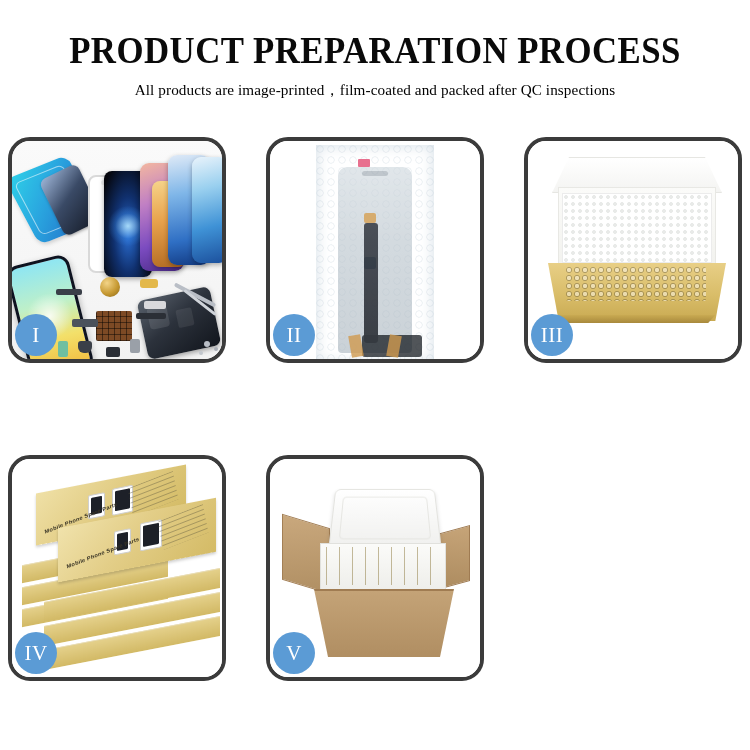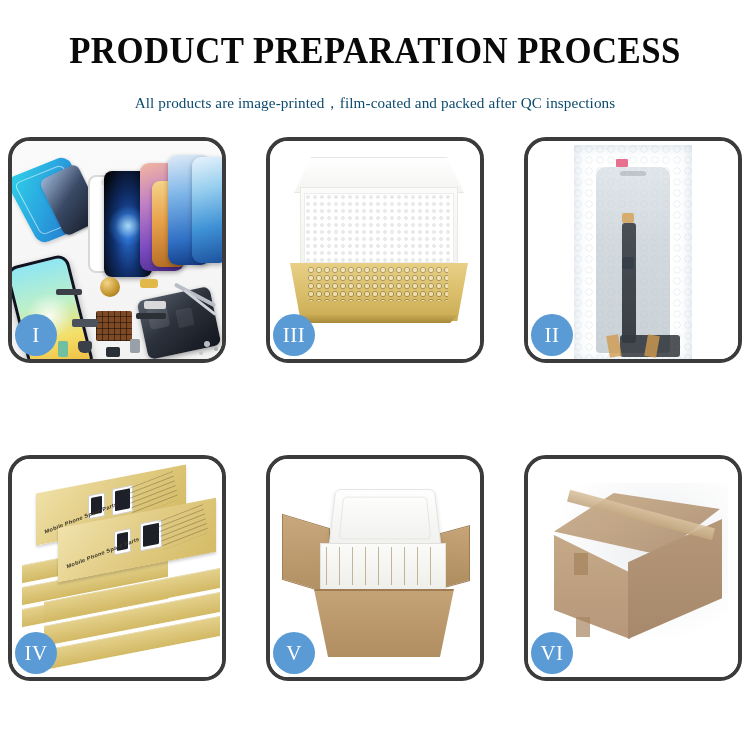--- a/index.html
+++ b/index.html
@@ -16,24 +16,24 @@
   .title {
     font-size: 37px;
     font-weight: 700;
     letter-spacing: 0.5px;
     color: #0a0a0a;
     line-height: 1.12;
     transform: scaleX(0.94);
     white-space: nowrap;
   }
   .subtitle {
-    margin-top: 22px;
+    margin-top: 9px;
     font-size: 15.2px;
     font-weight: 400;
-    color: #0c4a6e;
+    color: #000000;
     letter-spacing: 0.1px;
     white-space: nowrap;
   }
 
   
   .grid {
     position: absolute;
     left: 8px; top: 137px;
     width: 734px;
     display: grid;
@@ -449,48 +449,48 @@
         <div class="part h"></div>
         <div class="part i"></div>
         <div class="tweezer"></div>
         <div class="tweezer2"></div>
         <div class="screws"></div>
       </div>
       <div class="badge">I</div>
     </div>
 
     <div class="panel">
-      <div class="panel-inner p3">
-        <div class="box3-lid"></div>
-        <div class="box3-back"></div>
-        <div class="foam3"></div>
-        <div class="box3-tray"></div>
-        <div class="bubble3"></div>
-        <div class="box3-edge"></div>
-      </div>
-      <div class="badge">III</div>
-    </div>
-
-    <div class="panel">
       <div class="panel-inner p2">
         <div class="bubble-bag">
           <div class="lcd"></div>
           <div class="tape"></div>
           <div class="conn"></div>
           <div class="conn2"></div>
           <div class="conn3"></div>
           <div class="flex-cable"></div>
           <div class="conn-l"></div>
           <div class="conn-r"></div>
         </div>
       </div>
       <div class="badge">II</div>
     </div>
 
     <div class="panel">
+      <div class="panel-inner p3">
+        <div class="box3-lid"></div>
+        <div class="box3-back"></div>
+        <div class="foam3"></div>
+        <div class="box3-tray"></div>
+        <div class="bubble3"></div>
+        <div class="box3-edge"></div>
+      </div>
+      <div class="badge">III</div>
+    </div>
+
+    <div class="panel">
       <div class="panel-inner p4">
         <div class="stack">
 
           <div class="gb-front" style="left:4px; top:78px; width:146px; height:18px; transform:skewY(-11deg);"></div>
           <div class="gb-front" style="left:4px; top:100px; width:146px; height:18px; transform:skewY(-11deg);"></div>
           <div class="gb-front" style="left:4px; top:122px; width:146px; height:18px; transform:skewY(-11deg);"></div>
           <div class="gb-front" style="left:26px; top:112px; width:176px; height:20px; transform:skewY(-11deg);"></div>
           <div class="gb-front" style="left:26px; top:136px; width:176px; height:20px; transform:skewY(-11deg);"></div>
           <div class="gb-front" style="left:26px; top:160px; width:176px; height:20px; transform:skewY(-11deg);"></div>
 
@@ -526,27 +526,15 @@
         <div class="flap-r"></div>
         <div class="foam-lid"></div>
         <div class="foam-body"></div>
         <div class="gold-inner"></div>
         <div class="carton-top-rim"></div>
         <div class="carton-front"></div>
       </div>
       <div class="badge">V</div>
     </div>
 
-    <div class="panel">
-      <div class="panel-inner p6">
-        <div class="c6-shadow"></div>
-        <div class="c6-top"></div>
-        <div class="c6-left"></div>
-        <div class="c6-right"></div>
-        <div class="c6-tape"></div>
-        <div class="c6-tab1"></div>
-        <div class="c6-tab2"></div>
-      </div>
-      <div class="badge">VI</div>
-    </div>
 
   </div>
 </div>
 
 </body></html>

